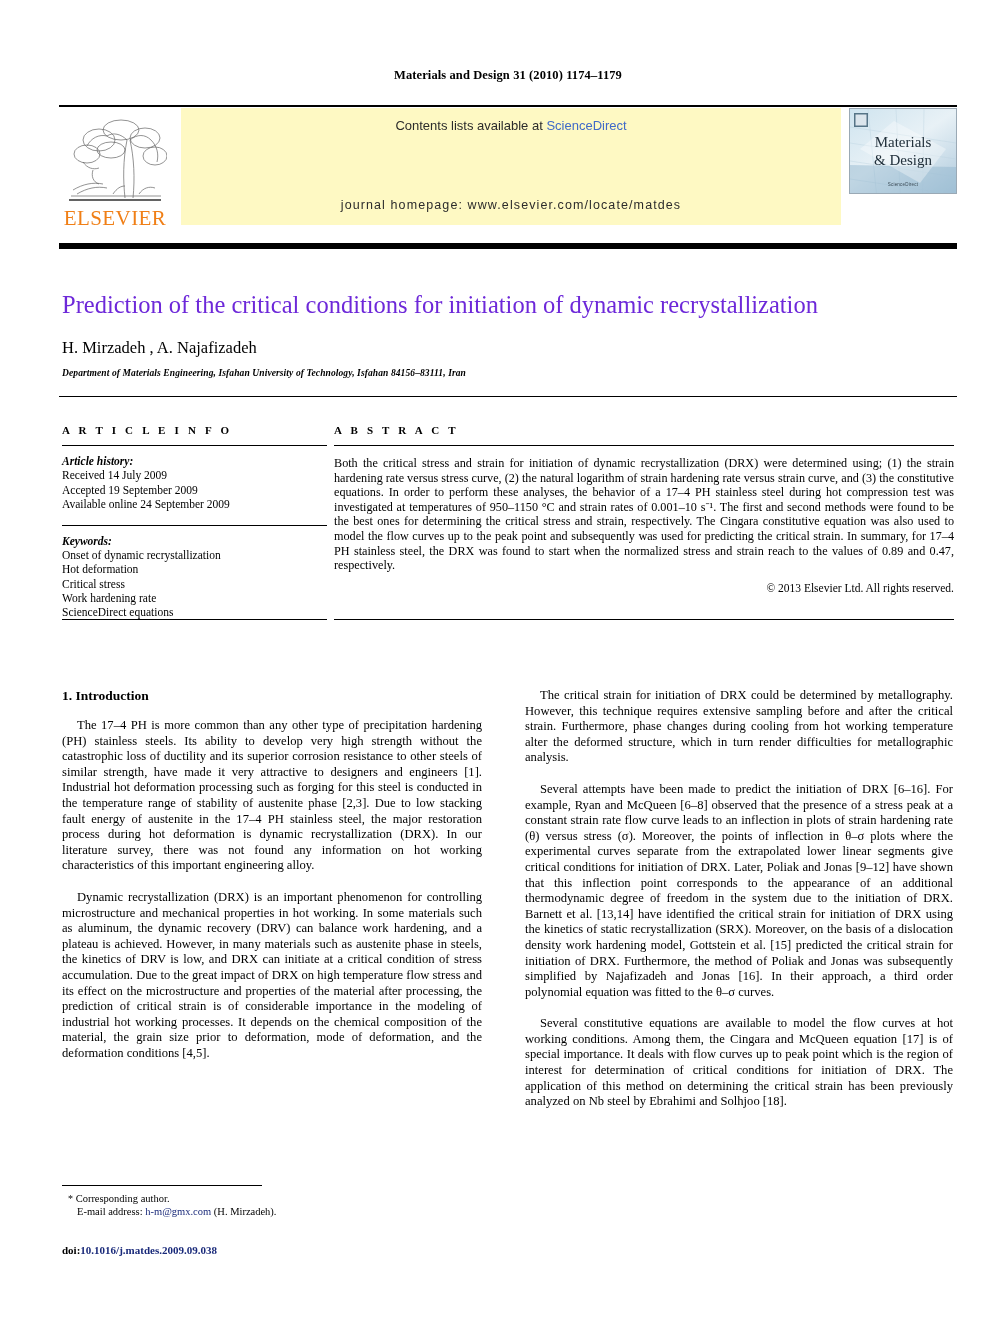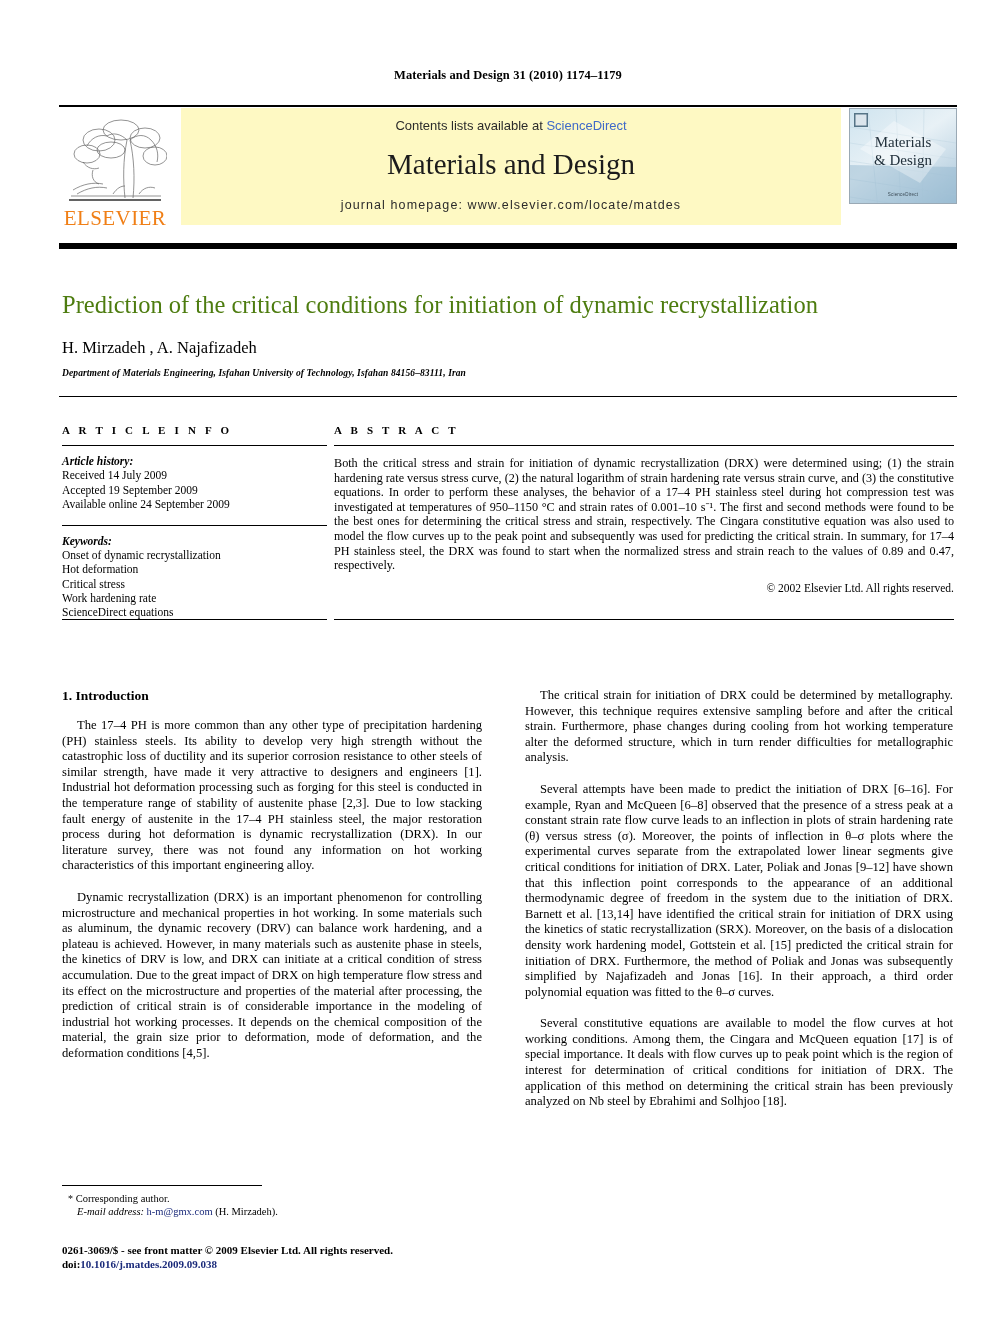--- a/index.html
+++ b/index.html
@@ -101,21 +101,21 @@
     width: 660px;
     text-align: center;
     font-family: "Liberation Sans", sans-serif;
     font-size: 12.5px;
     letter-spacing: 1.1px;
     color: #2b2b2b;
   }
   .cover-thumb {
     position: absolute;
     left: 790px; top: 0;
-    width: 108px; height: 96px;
+    width: 108px; height: 86px;
     border: 1px solid #9aa9b5;
     box-sizing: border-box;
     overflow: hidden;
     background: #bef264;
   }
   .cover-title {
     position: absolute;
     left: 0; top: 24px;
     width: 106px;
     text-align: center;
@@ -142,21 +142,21 @@
   }
 
   
   .article-title {
     position: absolute;
     left: 50px; top: 290px;
     width: 890px;
     font-family: "Liberation Serif", serif;
     font-size: 24.5px;
     line-height: 30px;
-    color: #4d7c0f;
+    color: #6d28d9;
   }
   .authors {
     position: absolute;
     left: 50px; top: 338px;
     width: 890px;
     font-family: "Liberation Serif", serif;
     font-size: 16.5px;
     font-weight: normal;
   }
   .affiliation {
@@ -276,21 +276,21 @@
   }
   .footnote {
     position: absolute;
     left: 56px; top: 1192px;
     width: 420px;
     font-family: "Liberation Serif", serif;
     font-size: 10.5px;
     line-height: 13px;
   }
   .footnote .star { font-size: 10px; }
-  .footnote .ital { font-style: italic; }
+  .footnote .ital { }
   .footnote .mail { color: #1a2a7a; }
   .issn {
     position: absolute;
     left: 50px; top: 1243px;
     width: 430px;
     font-family: "Liberation Serif", serif;
     font-weight: bold;
     font-size: 11px;
     line-height: 14px;
   }
@@ -335,21 +335,20 @@
           <g stroke="#2f2f2f" stroke-width="1.6" fill="none">
             <path d="M6 90 L98 90"></path>
           </g>
         </svg>
       </div>
       <div class="elsevier-word">ELSEVIER</div>
     </div>
 
     <div class="grey-band">
       <div class="contents-line"><span>Contents lists available at </span><span class="sd">ScienceDirect</span></div>
-      <div class="journal-name">Materials and Design</div>
       <div class="homepage-line">journal homepage: www.elsevier.com/locate/matdes</div>
     </div>
 
     <div class="cover-thumb">
       <svg width="106" height="120" viewBox="0 0 106 120" xmlns="http://www.w3.org/2000/svg" style="position:absolute;left:0;top:0">
         <defs>
           <linearGradient id="cg" x1="0" y1="0" x2="0.6" y2="1">
             <stop offset="0%" stop-color="#cfe4ef"></stop>
             <stop offset="45%" stop-color="#e8f1f6"></stop>
             <stop offset="100%" stop-color="#a9c6da"></stop>
@@ -404,21 +403,21 @@
       <div>Critical stress</div>
       <div>Work hardening rate</div>
       <div>ScienceDirect equations</div>
     </div>
   </div>
 
   <div class="abs-col">
     <div class="sec-head">A B S T R A C T</div>
     <div class="thin-rule"></div>
     <div class="abstract-body">Both the critical stress and strain for initiation of dynamic recrystallization (DRX) were determined using; (1) the strain hardening rate versus stress curve, (2) the natural logarithm of strain hardening rate versus strain curve, and (3) the constitutive equations. In order to perform these analyses, the behavior of a 17–4 PH stainless steel during hot compression test was investigated at temperatures of 950–1150 °C and strain rates of 0.001–10 s⁻¹. The first and second methods were found to be the best ones for determining the critical stress and strain, respectively. The Cingara constitutive equation was also used to model the flow curves up to the peak point and subsequently was used for predicting the critical strain. In summary, for 17–4 PH stainless steel, the DRX was found to start when the normalized stress and strain reach to the values of 0.89 and 0.47, respectively.</div>
-    <div class="copyright">© 2002 Elsevier Ltd. All rights reserved.</div>
+    <div class="copyright">© 2013 Elsevier Ltd. All rights reserved.</div>
   </div>
 
   <div class="rule-info-bottom"></div>
   <div class="rule-abs-bottom"></div>
 
   <div class="col-left">
     <div class="h2">1. Introduction</div>
     <p class="body">The 17–4 PH is more common than any other type of precipitation hardening (PH) stainless steels. Its ability to develop very high strength without the catastrophic loss of ductility and its superior corrosion resistance to other steels of similar strength, have made it very attractive to designers and engineers [1]. Industrial hot deformation processing such as forging for this steel is conducted in the temperature range of stability of austenite phase [2,3]. Due to low stacking fault energy of austenite in the 17–4 PH stainless steel, the major restoration process during hot deformation is dynamic recrystallization (DRX). In our literature survey, there was not found any information on hot working characteristics of this important engineering alloy.</p>
     <p class="body">Dynamic recrystallization (DRX) is an important phenomenon for controlling microstructure and mechanical properties in hot working. In some materials such as aluminum, the dynamic recovery (DRV) can balance work hardening, and a plateau is achieved. However, in many materials such as austenite phase in steels, the kinetics of DRV is low, and DRX can initiate at a critical condition of stress accumulation. Due to the great impact of DRX on high temperature flow stress and its effect on the microstructure and properties of the material after processing, the prediction of critical strain is of considerable importance in the modeling of industrial hot working processes. It depends on the chemical composition of the material, the grain size prior to deformation, mode of deformation, and the deformation conditions [4,5].</p>
   </div>
@@ -429,17 +428,16 @@
     <p class="body">Several constitutive equations are available to model the flow curves at hot working conditions. Among them, the Cingara and McQueen equation [17] is of special importance. It deals with flow curves up to peak point which is the region of interest for determination of critical conditions for initiation of DRX. The application of this method on determining the critical strain has been previously analyzed on Nb steel by Ebrahimi and Solhjoo [18].</p>
   </div>
 
   <div class="foot-rule"></div>
   <div class="footnote">
     <div><span class="star">*</span> <span>Corresponding author.</span></div>
     <div style="padding-left:9px"><span class="ital">E-mail address:</span> <span class="mail">h-m@gmx.com</span> <span>(H. Mirzadeh).</span></div>
   </div>
 
   <div class="issn">
-    <div>0261-3069/$ - see front matter © 2009 Elsevier Ltd. All rights reserved.</div>
     <div><span>doi:</span><span class="doi">10.1016/j.matdes.2009.09.038</span></div>
   </div>
 
 </div>
 
 </body></html>

